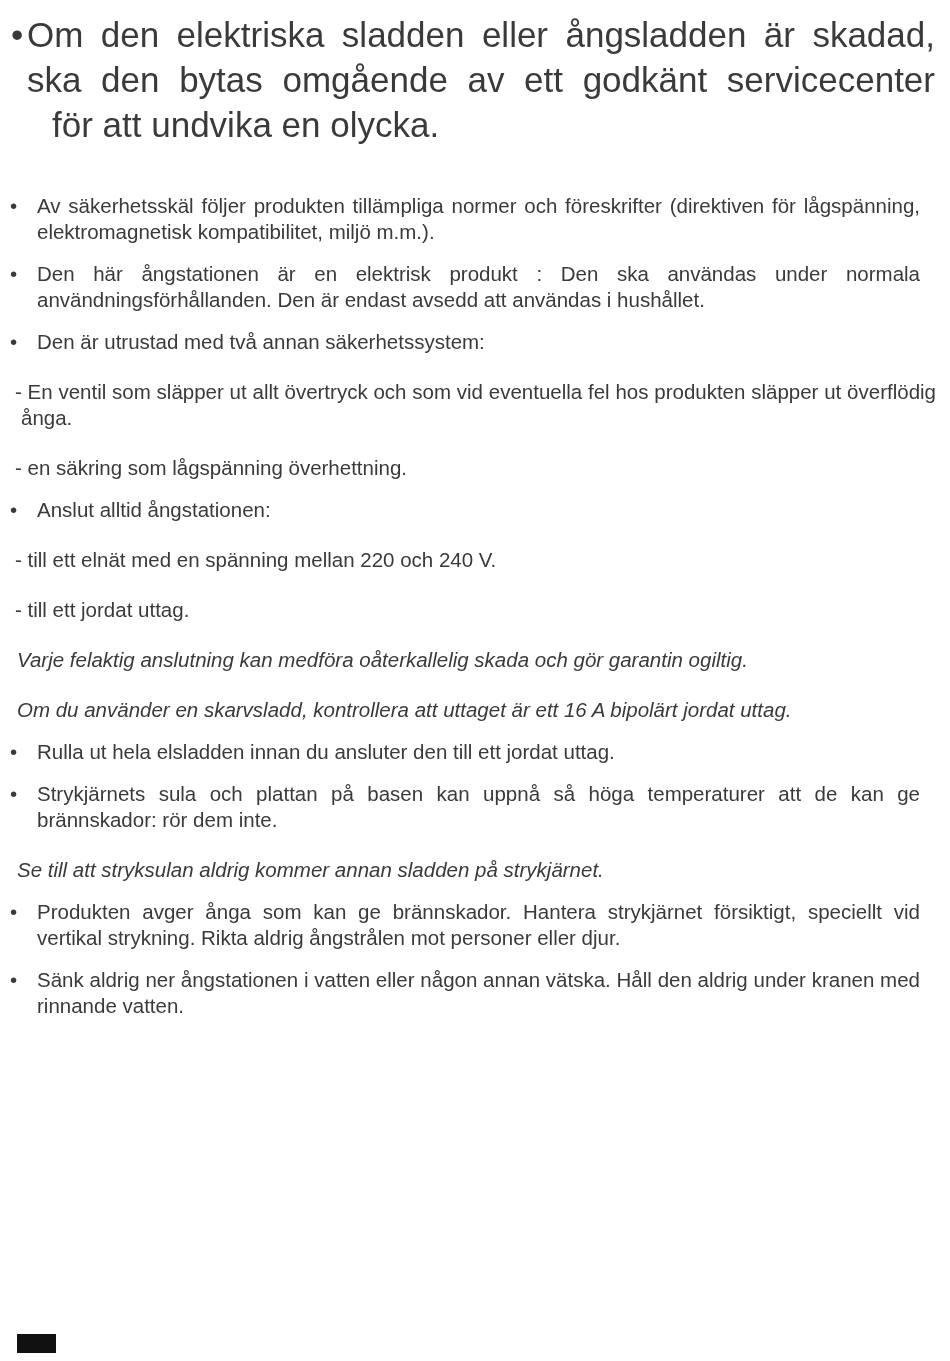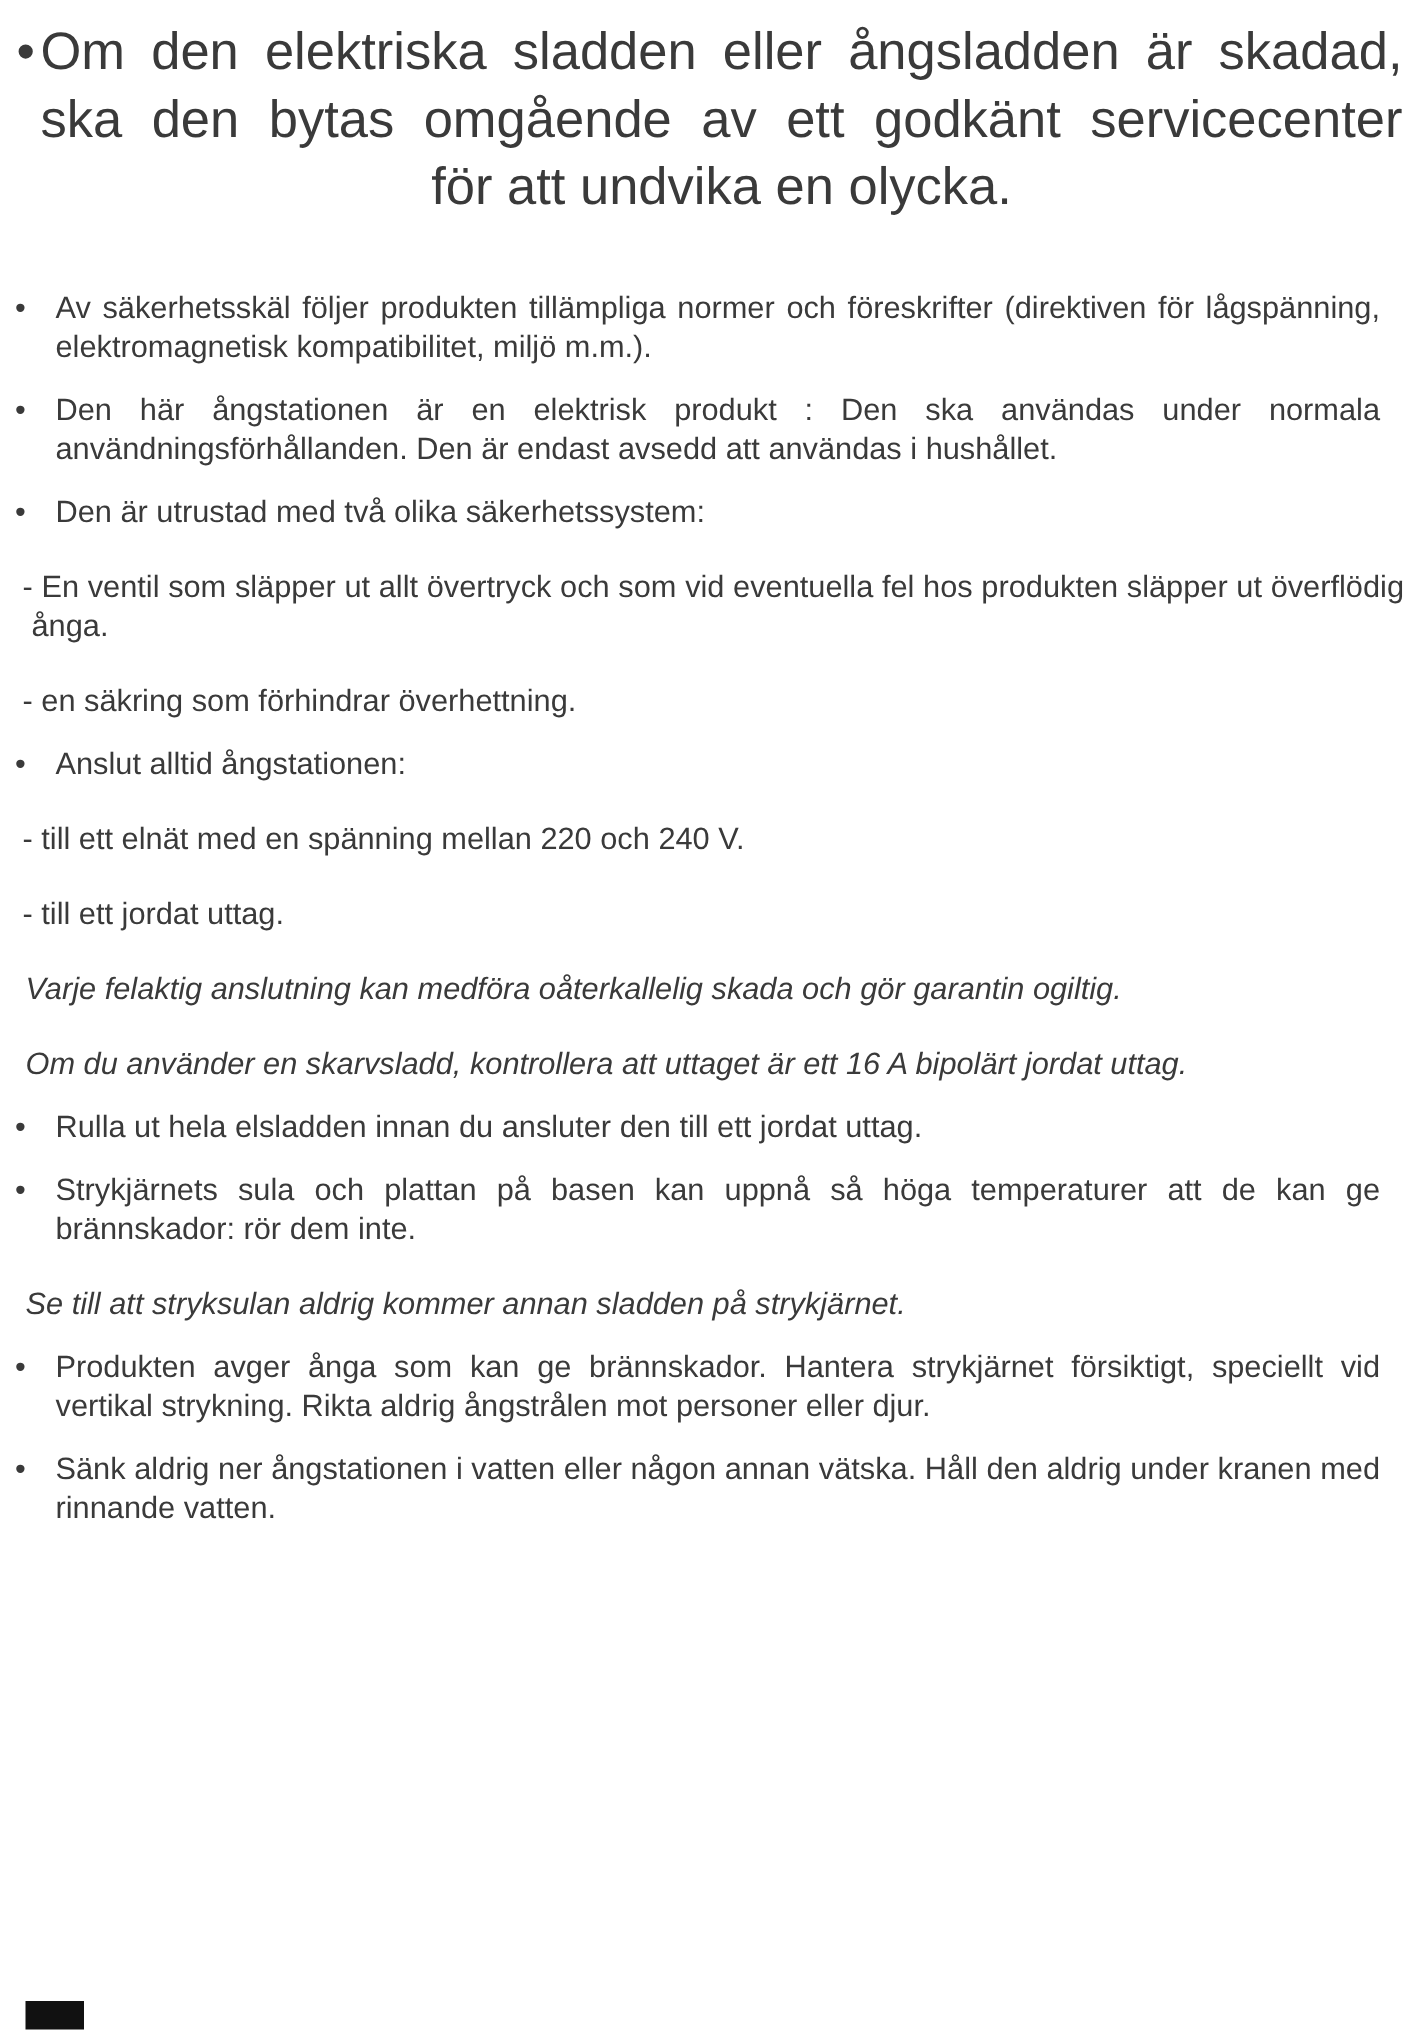--- a/index.html
+++ b/index.html
@@ -27,21 +27,22 @@
   .lead .bullet-big {
     position: absolute;
     left: 11px;
     top: 0;
   }
   .l-just {
     text-align: justify;
     text-align-last: justify;
   }
   .l-left {
-    text-align: center;
+    text-align: left;
+    margin-left: 25px;
   }
 
   
   .slist {
     margin: 46px 14px 0 0;
     font-size: 20.5px;
     line-height: 26px;
   }
   .item {
     position: relative;
@@ -99,23 +100,23 @@
   </div>
     <div class="item">
     <span class="bullet">•</span>
     <div class="item-body">
       <p class="item-text">Den här ångstationen är en elektrisk produkt : Den ska användas under normala användningsförhållanden. Den är endast avsedd att användas i hushållet.</p>
     </div>
   </div>
     <div class="item">
     <span class="bullet">•</span>
     <div class="item-body">
-      <p class="item-text">Den är utrustad med två olika säkerhetssystem:</p>
+      <p class="item-text">Den är utrustad med två annan säkerhetssystem:</p>
     <div class="sub sub-dash">- En ventil som släpper ut allt övertryck och som vid eventuella fel hos produkten släpper ut överflödig ånga.</div>
-        <div class="sub sub-dash">- en säkring som förhindrar överhettning.</div>
+        <div class="sub sub-dash">- en säkring som lågspänning överhettning.</div>
       </div>
   </div>
     <div class="item">
     <span class="bullet">•</span>
     <div class="item-body">
       <p class="item-text">Anslut alltid ångstationen:</p>
     <div class="sub sub-dash">- till ett elnät med en spänning mellan 220 och 240 V.</div>
         <div class="sub sub-dash">- till ett jordat uttag.</div>
         <div class="sub sub-plain">Varje felaktig anslutning kan medföra oåterkallelig skada och gör garantin ogiltig.</div>
         <div class="sub sub-plain">Om du använder en skarvsladd, kontrollera att uttaget är ett 16 A bipolärt jordat uttag.</div>

